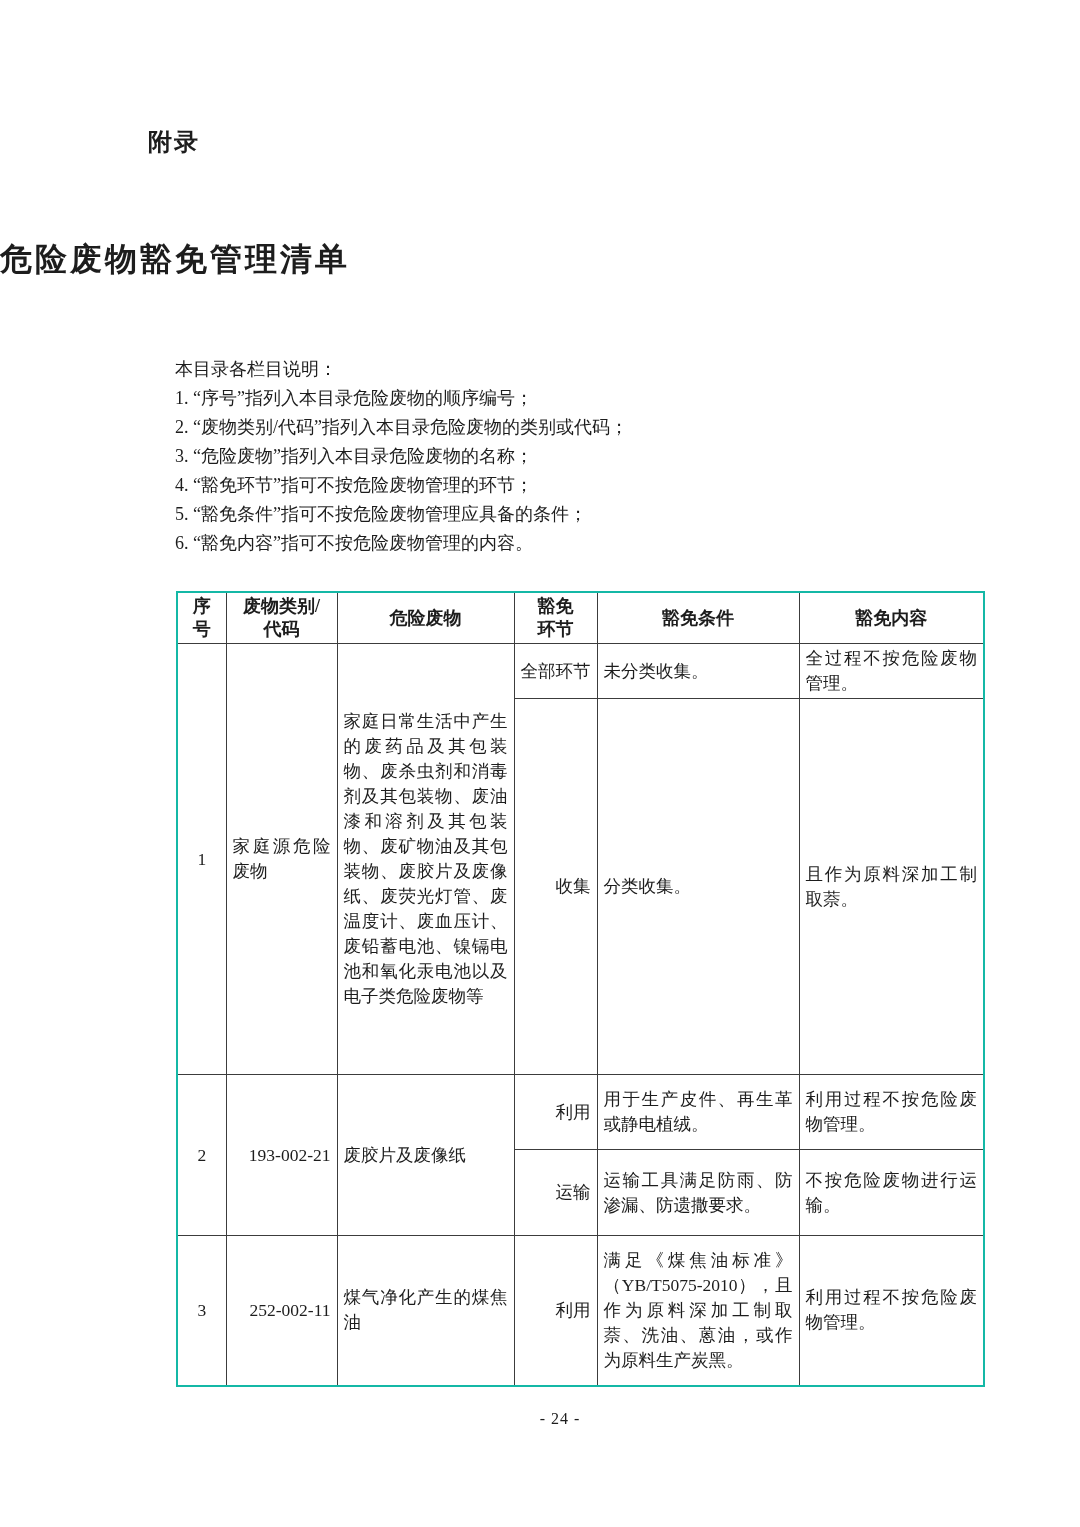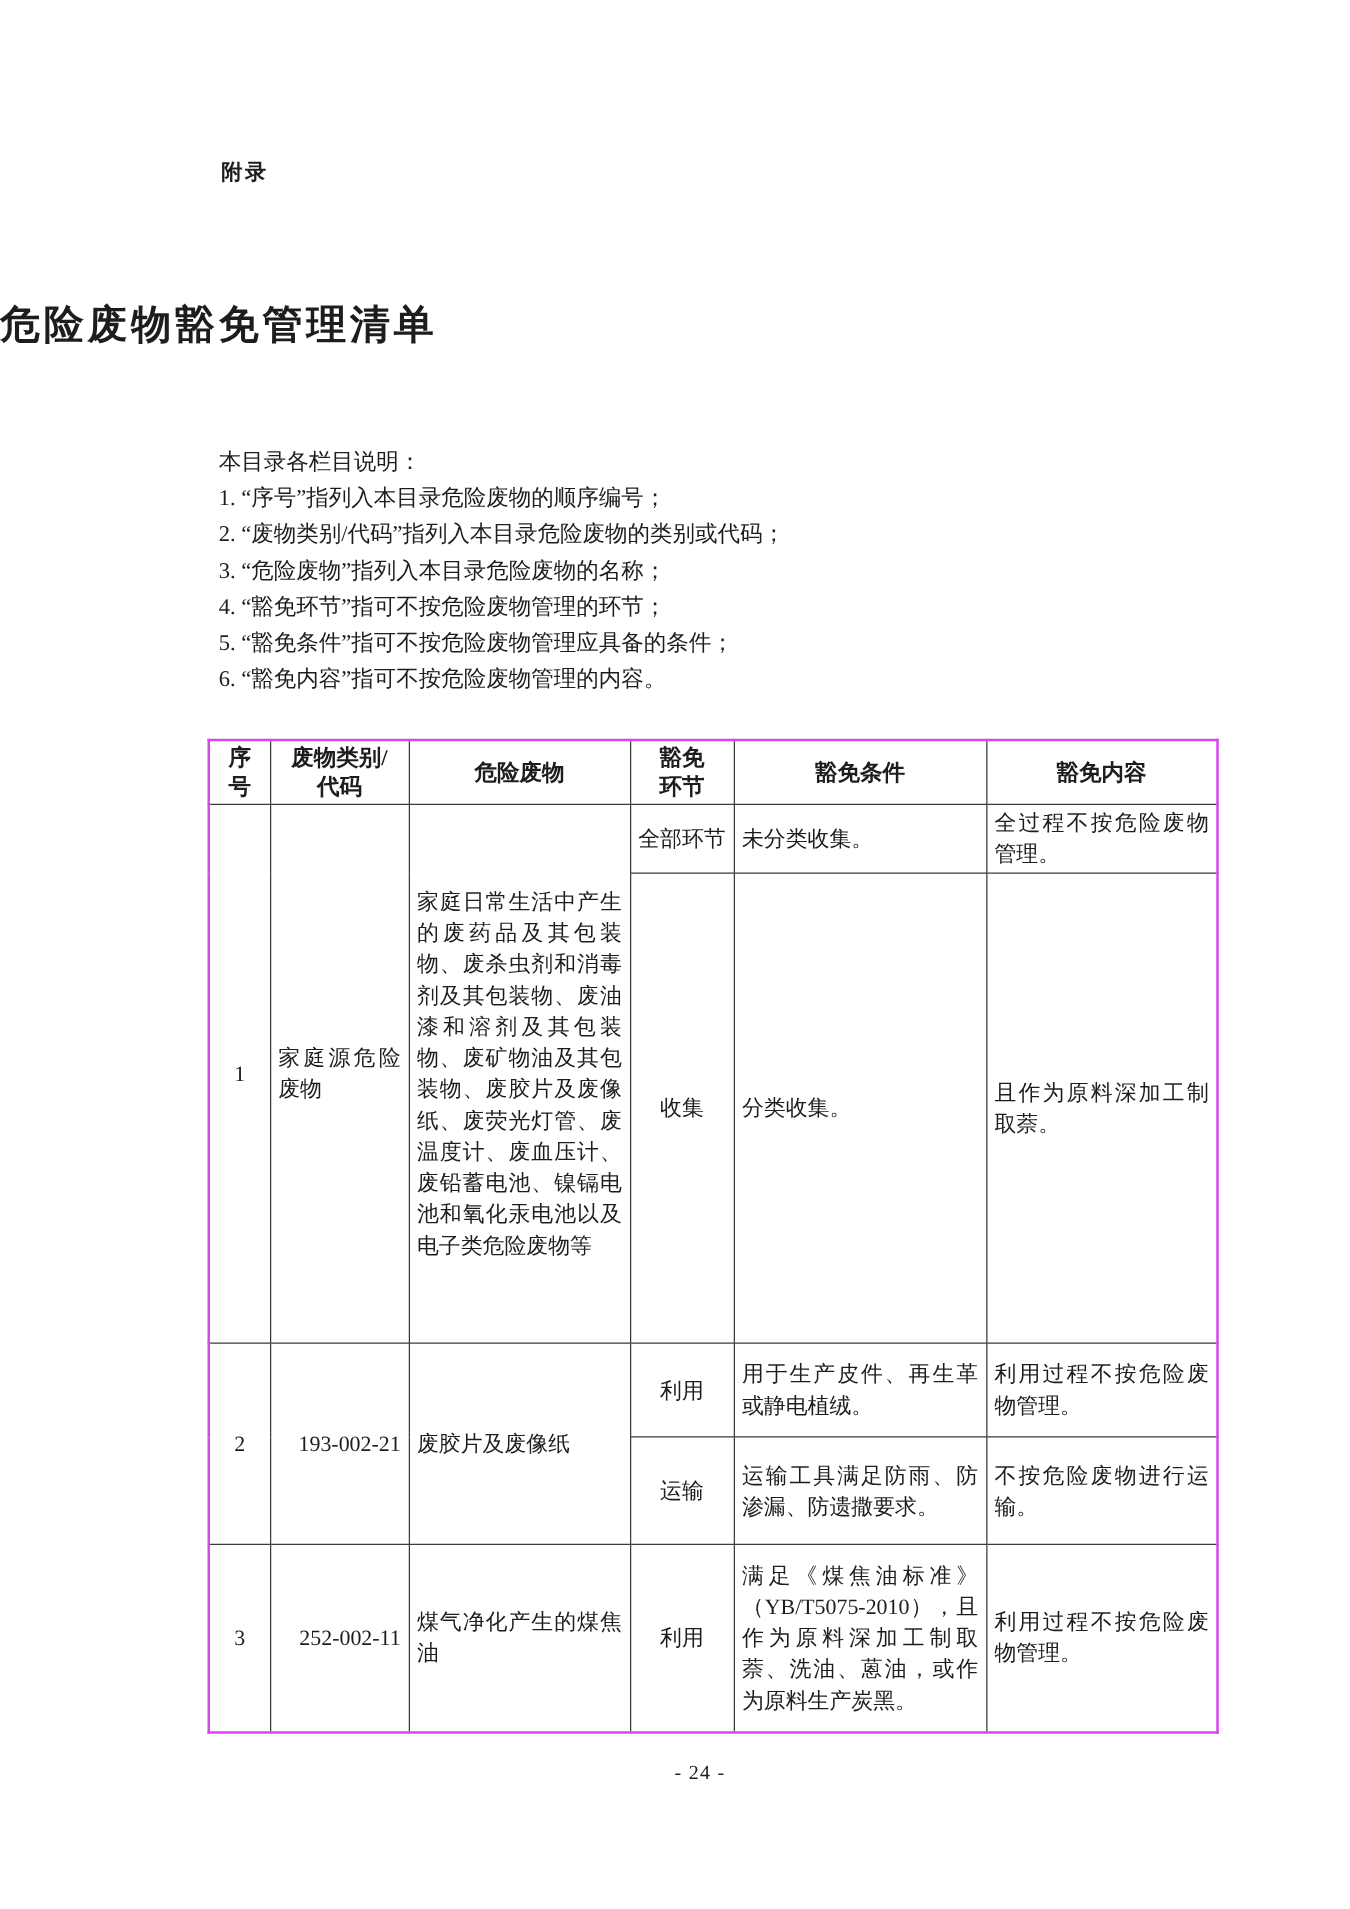--- a/index.html
+++ b/index.html
@@ -9,23 +9,23 @@
   }
   body {
     width: 1080px;
     height: 1527px;
     position: relative;
     font-family: "Liberation Serif", "DejaVu Serif", serif;
     color: #1d1d1d;
   }
   .appendix-label {
     position: absolute;
-    left: 177px;
+    left: 148px;
     top: 126px;
-    font-size: 17px;
+    font-size: 24px;
     font-weight: bold;
     letter-spacing: 2px;
   }
   .doc-title {
     position: absolute;
     left: 0;
     top: 238px;
     width: 1080px;
     font-size: 32px;
     font-weight: bold;
@@ -37,26 +37,26 @@
     left: 163px;
     top: 355px;
     width: 810px;
     font-size: 18px;
     line-height: 29px;
     margin-left: 12px;
   }
   .note-line { white-space: nowrap; }
   table.exemption {
     position: absolute;
-    left: 166px;
+    left: 176px;
     top: 591px;
     width: 807px;
     border-collapse: collapse;
     table-layout: fixed;
-    border: 2px solid #d946ef;
+    border: 2px solid #14b8a6;
   }
   table.exemption th,
   table.exemption td {
     border: 1px solid #3c3c3c;
     font-size: 17.5px;
     line-height: 25px;
     padding: 2px 6px;
     vertical-align: middle;
     overflow: hidden;
     word-break: break-word;
@@ -69,21 +69,21 @@
     font-size: 18px;
   }
   tr.header-row { height: 47px; }
   tr.r1a { height: 48px; }
   tr.r1b { height: 376px; }
   tr.r2a { height: 75px; }
   tr.r2b { height: 86px; }
   tr.r3  { height: 150px; }
   .c-seq { text-align: center; }
   .c-code { text-align: right; padding-left: 5px; }
-  .c-stage { text-align: center; padding: 2px 3px; }
+  .c-stage { text-align: right; padding: 2px 3px; }
   .just {
     text-align: justify;
     text-justify: inter-ideograph;
   }
   .c-waste { padding: 2px 11px 2px 8px; }
   .page-footer {
     position: absolute;
     left: 0;
     top: 1410px;
     width: 1080px;

